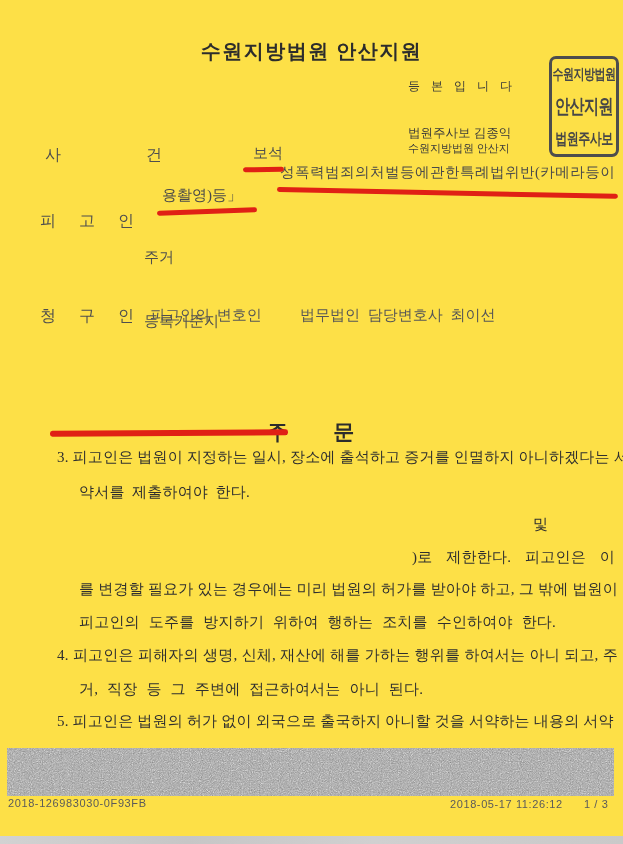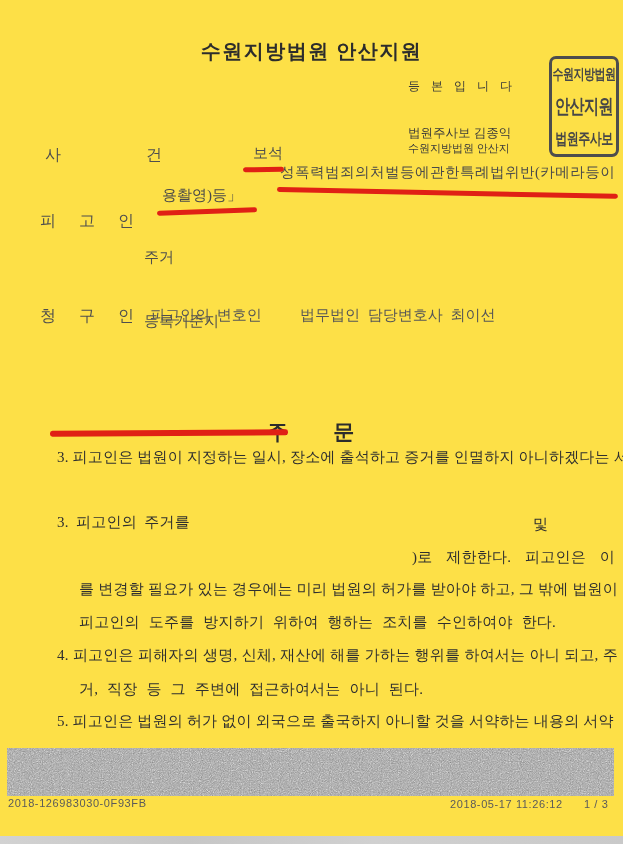--- a/index.html
+++ b/index.html
@@ -101,21 +101,21 @@
   <div class="abs lbl lbl-three def-label">피 고 인</div>
   <div class="abs residence">주거</div>
   <div class="abs registry">등록기준지</div>
 
   <div class="abs lbl lbl-three claimant-label">청 구 인</div>
   <div class="abs claimant-role">피고인의 변호인</div>
   <div class="abs claimant-name">법무법인 담당변호사 최이선</div>
 
   <div class="abs order-heading">주 문</div>
   <div class="abs oline jline l1">3. 피고인은 법원이 지정하는 일시, 장소에 출석하고 증거를 인멸하지 아니하겠다는 서</div>
-  <div class="abs oline l3">3. 피고인의 주거를</div>
+  <div class="abs oline l2">약서를 제출하여야 한다.</div>
   <div class="abs oline l4">및</div>
   <div class="abs oline jline l5">)로 제한한다. 피고인은 이</div>
   <div class="abs oline jline l6">를 변경할 필요가 있는 경우에는 미리 법원의 허가를 받아야 하고, 그 밖에 법원이</div>
   <div class="abs oline l7">피고인의 도주를 방지하기 위하여 행하는 조치를 수인하여야 한다.</div>
   <div class="abs oline jline l8">4. 피고인은 피해자의 생명, 신체, 재산에 해를 가하는 행위를 하여서는 아니 되고, 주</div>
   <div class="abs oline l9">거, 직장 등 그 주변에 접근하여서는 아니 된다.</div>
   <div class="abs oline jline l10">5. 피고인은 법원의 허가 없이 외국으로 출국하지 아니할 것을 서약하는 내용의 서약</div>
 
   <div class="mark mark-case-1"></div>
   <div class="mark mark-case-2"></div>

